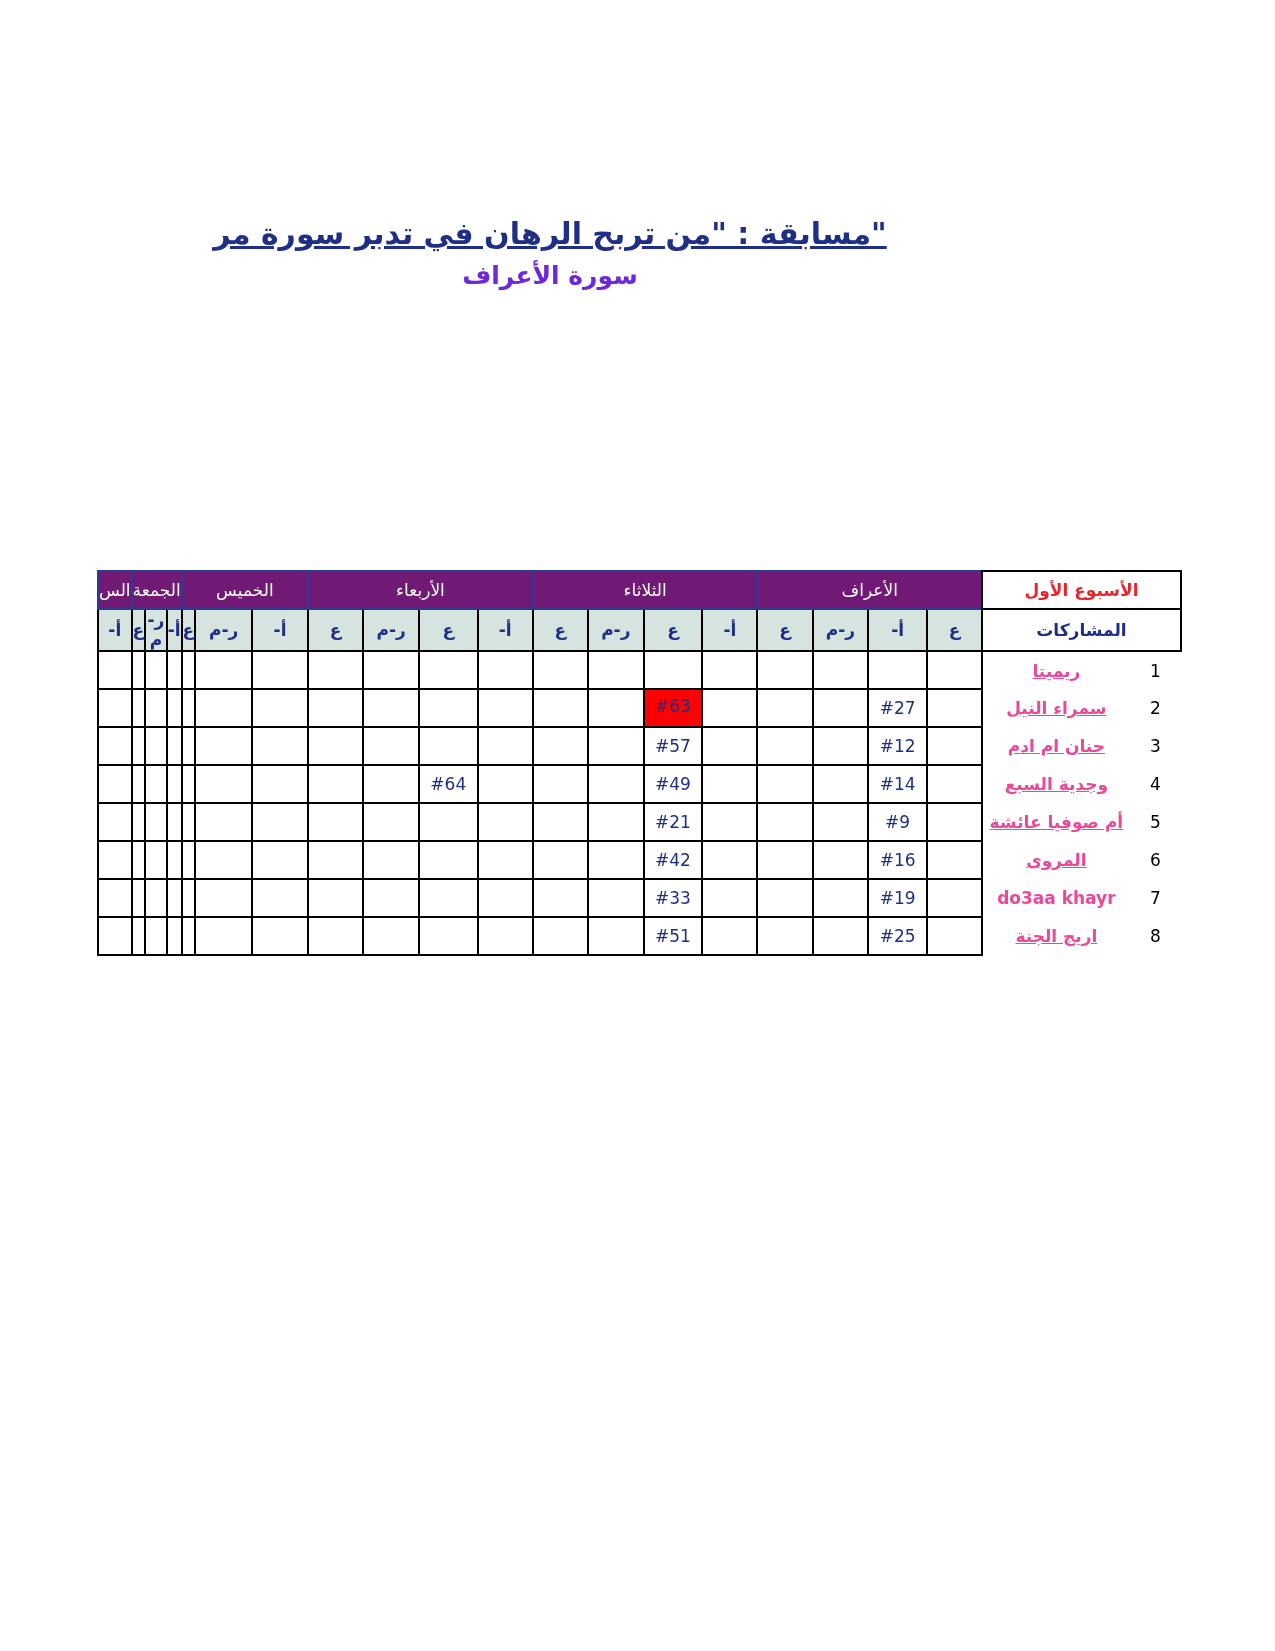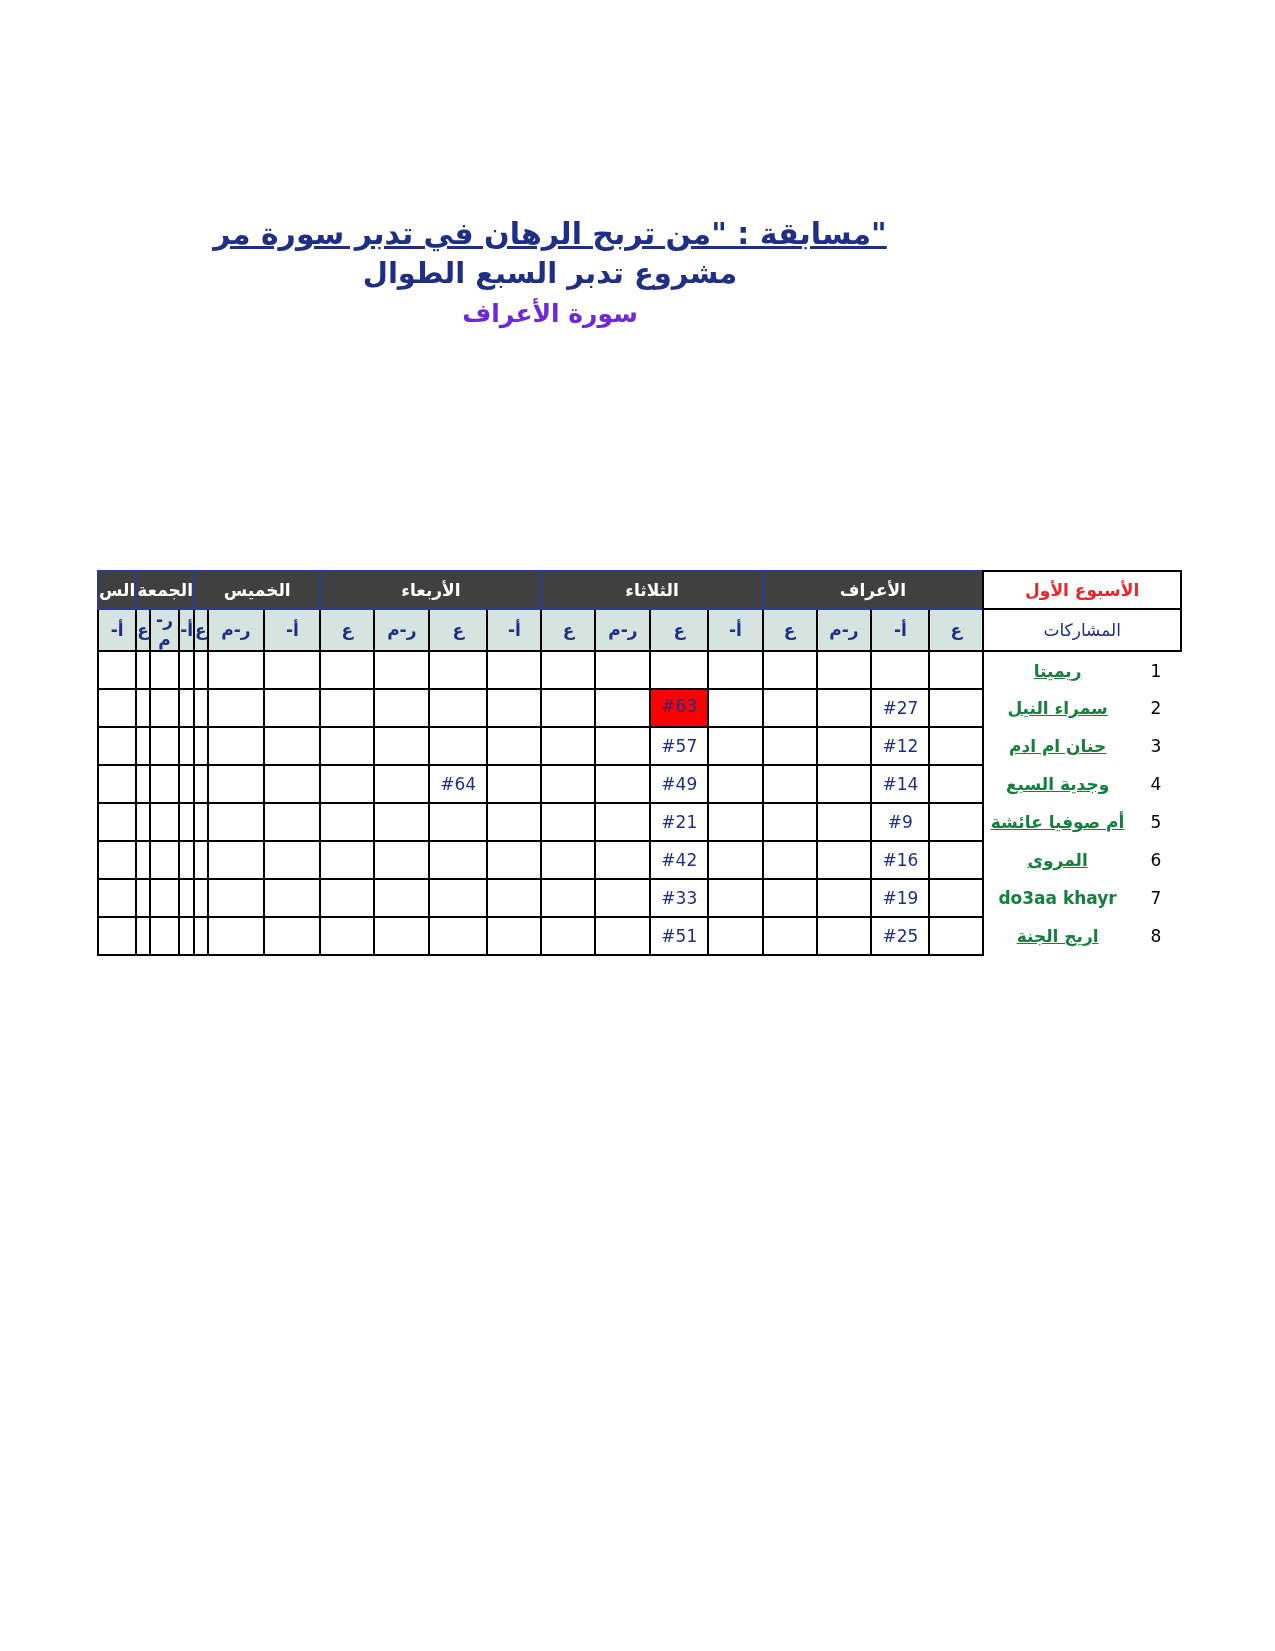--- a/index.html
+++ b/index.html
@@ -71,23 +71,23 @@
     border: 2px solid #000000;
     padding: 0;
     text-align: center;
     vertical-align: middle;
     font-size: 17px;
     height: 36px;
   }
 
   
   .day-head {
-    background: #404040;
+    background: #701a75;
     color: #ffffff;
-    font-weight: bold;
+    font-weight: normal;
     font-size: 26px;
     border: 2px solid #2e3b92 !important;
     height: 52px;
     white-space: nowrap;
     overflow: hidden;
   }
   .week-head {
     background: #ffffff;
     color: #e8252a;
     font-weight: bold;
@@ -101,30 +101,30 @@
   .subhead {
     background: #d6e4e0;
     color: #1f2f86;
     font-weight: bold;
     font-size: 25px;
     height: 44px;
   }
   .participants-head {
     background: #ffffff;
     color: #1f2f86;
-    font-weight: normal;
+    font-weight: bold;
     font-size: 23px;
     text-align: right;
     padding-right: 14px;
     height: 44px;
   }
 
   .name-cell {
     border: none !important;
-    color: #15803d;
+    color: #ec4899;
     font-size: 17px;
     font-weight: bold;
     text-align: center;
     text-decoration: underline;
     height: 36px;
     white-space: nowrap;
   }
   .name-cell.plain {
     text-decoration: none;
   }
@@ -149,21 +149,20 @@
   }
   .blank { }
 </style>
 </head>
 <body>
 
 <div class="page">
 
   <div class="title-block">
     <div class="main-title">"مسابقة : "من تربح الرهان في تدبر سورة مر</div>
-    <div class="sub-title">مشروع تدبر السبع الطوال</div>
     <div class="surah-title">سورة الأعراف</div>
   </div>
 
   <div class="table-wrap">
     <table class="sheet">
       <colgroup>
         <col style="width:58px">
         <col style="width:150px">
         <col style="width:62px">
         <col style="width:62px">

